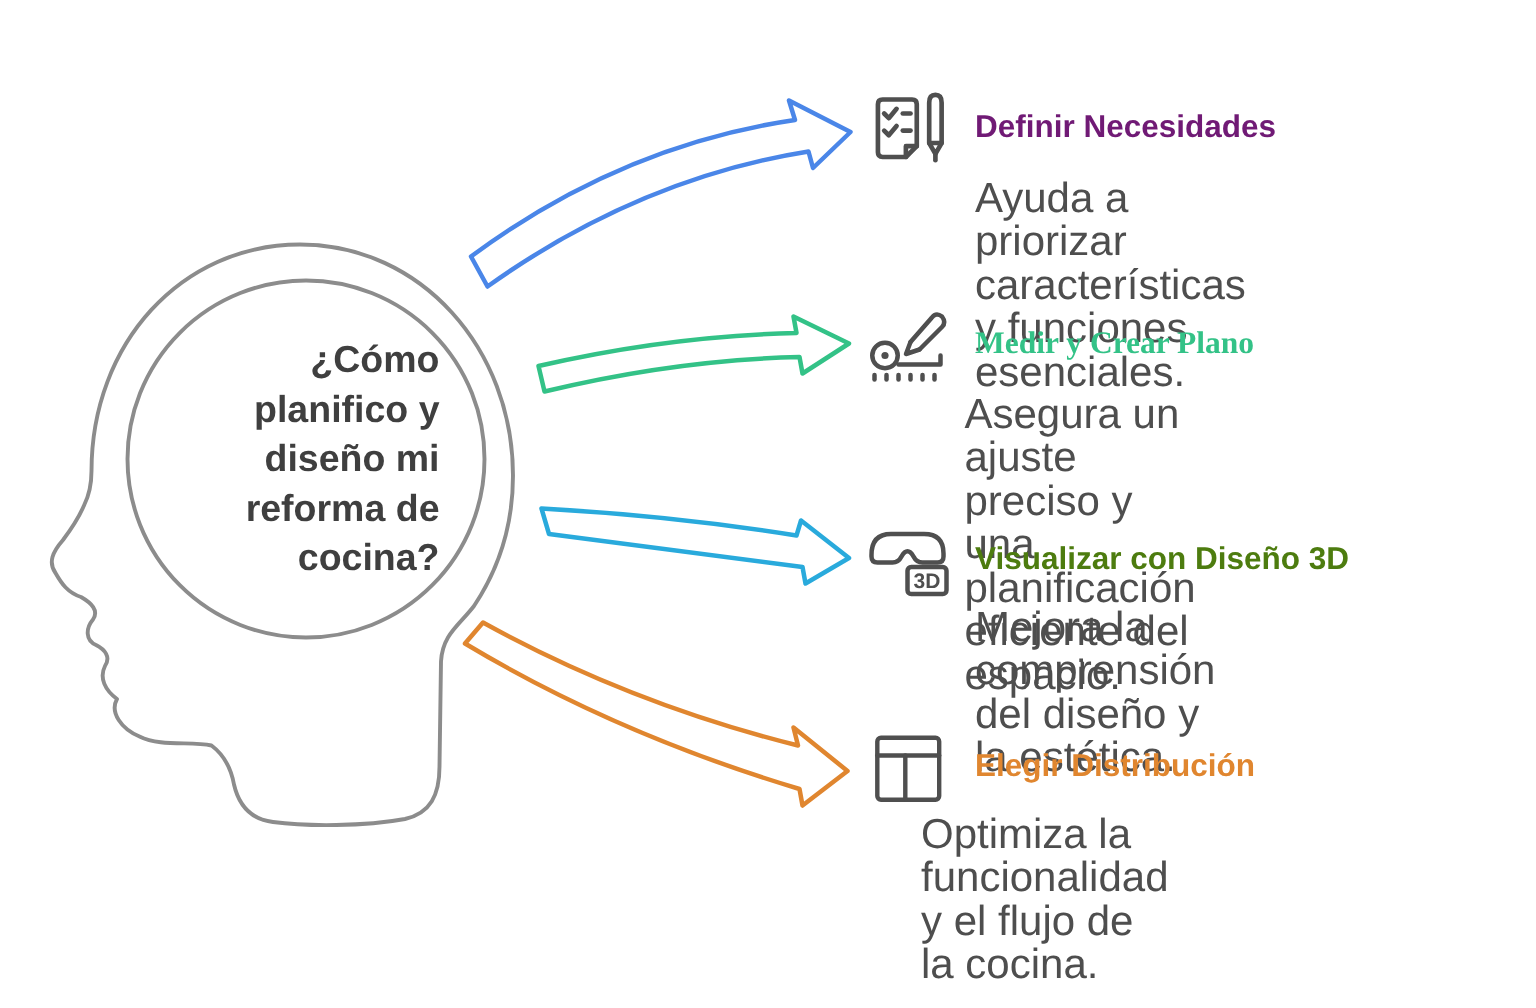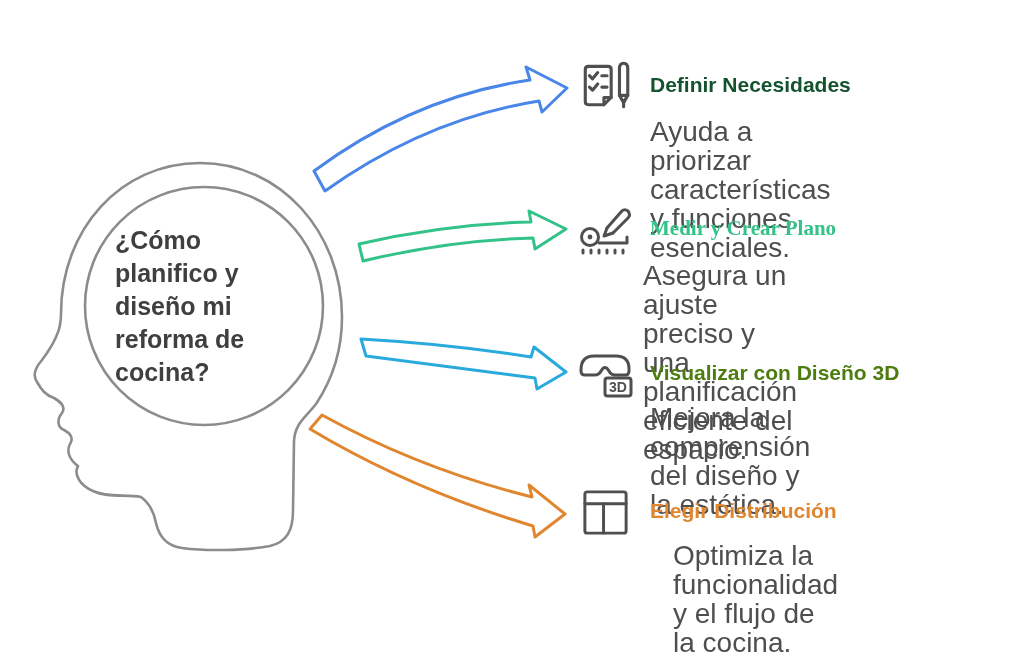--- a/index.html
+++ b/index.html
@@ -4,21 +4,21 @@
 <style>
   html,body{margin:0;padding:0;background:#fff;}
   #canvas{
     position:relative;width:1024px;height:672px;background:#ffffff;overflow:hidden;
     font-family:"Liberation Sans", sans-serif;
   }
   svg{display:block;}
   #scene{position:absolute;left:0;top:0;}
   .question{
     position:absolute;left:115px;top:224px;width:178px;
-    font-size:25px;font-weight:700;line-height:33px;text-align:left;
+    font-size:25px;font-weight:700;line-height:33px;text-align:right;
     color:#3f3f3f;letter-spacing:0;
   }
   .item{position:absolute;}
   .item-title{
     position:absolute;left:0;top:0;white-space:nowrap;
     font-size:21px;font-weight:700;line-height:26px;
   }
   .item-desc{
     position:absolute;left:0;max-width:300px;
     font-size:28px;font-weight:400;line-height:29px;color:#4e4e4e;
@@ -76,21 +76,21 @@
       <path d="M 11,10 Q 8,10 8,13 L 8,44 Q 8,47 11,47 L 26,47 L 33,40 L 33,13 Q 33,10 30,10 Z"></path>
       <path d="M 33,40 L 26,40 L 26,47"></path>
       <path d="M 12,19 L 15,22 L 20,16"></path>
       <path d="M 24,19 L 29,19"></path>
       <path d="M 12,30 L 15,33 L 20,27"></path>
       <path d="M 24,30 L 29,30"></path>
       <path d="M 41,38 L 41,12 Q 41,7 45,7 Q 49,7 49,12 L 49,38"></path>
       <path d="M 41,38 L 45,45 L 49,38 Z"></path>
       <path d="M 45,45 L 45,49"></path>
     </svg>
-    <div class="item-title" style="left: 650px; top: 72px; color: #14532d; text-align: right;">Definir Necesidades</div>
+    <div class="item-title" style="left: 650px; top: 72px; color: #701a75; text-align: right;">Definir Necesidades</div>
     <div class="item-desc" style="top:117px;left:650px">Ayuda a priorizar características y funciones esenciales.</div>
   </div>
 
   <div class="item">
     <svg class="icon" style="left:577px;top:201px" width="56" height="56" viewBox="0 0 56 56">
       <path d="M 30,27 L 44,11 Q 47,7 51,10 Q 54,14 51,17 L 36,32"></path>
       <path d="M 30,27 L 27,35 L 36,32"></path>
       <circle cx="13" cy="36" r="8.5"></circle>
       <circle class="fill-dot" cx="13" cy="36" r="2.4"></circle>
       <path d="M 22,42 L 50,42 L 50,36"></path>
@@ -115,16 +115,16 @@
     <div class="item-desc" style="top:403px;left:650px">Mejora la comprensión del diseño y la estética.</div>
   </div>
 
   <div class="item">
     <svg class="icon" style="left:578px;top:485px" width="55" height="55" viewBox="0 0 56 56">
       <rect x="7" y="7" width="42" height="42" rx="2.5" stroke-width="3.5"></rect>
       <path d="M 7,19 L 49,19" stroke-width="3.5"></path>
       <path d="M 26,19 L 26,49" stroke-width="3.5"></path>
     </svg>
     <div class="item-title" style="left: 650px; top: 498px; color: rgb(224, 134, 47);">Elegir Distribución</div>
-    <div class="item-desc" style="top:541px;left:673px">Optimiza la funcionalidad y el flujo de la cocina.</div>
+    <div class="item-desc" style="top:541px;left:614px">Optimiza la funcionalidad y el flujo de la cocina.</div>
   </div>
 
 </div>
 
 </body></html>

